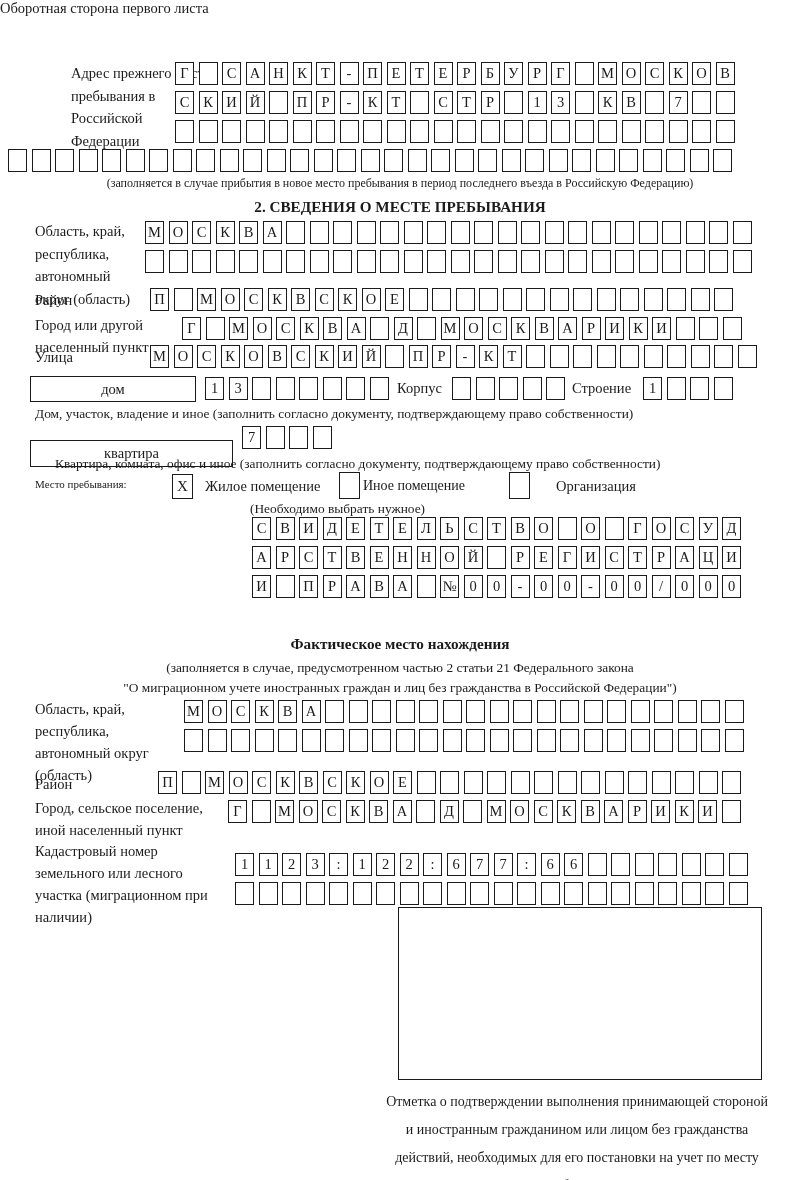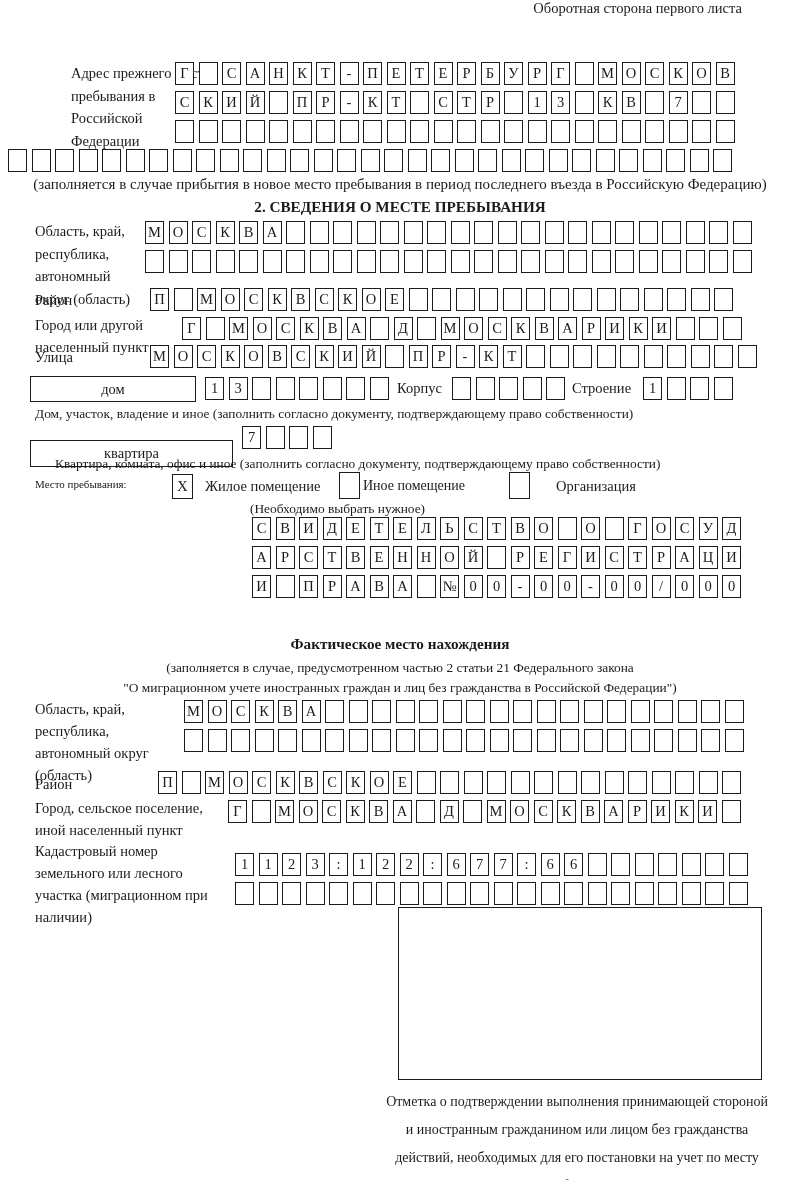--- a/index.html
+++ b/index.html
@@ -4,21 +4,21 @@
 <style>
   :root{ --ink:#1b1b1b; }
   html,body{margin:0;padding:0;background:#fff;}
   .page{
     position:relative; width:800px; height:1180px; background:#ffffff;
     font-family:"Liberation Serif", serif; color:var(--ink); overflow:hidden;
   }
   .abs{position:absolute;}
   .lbl{position:absolute; font-size:14.5px; line-height:22.5px;}
   .lbl-tight{line-height:22px;}
-  .caption{position:absolute; font-size:15px;}
+  .caption{position:absolute; font-size:12px;}
   .center{left:0; width:800px; text-align:center;}
   .h{position:absolute; font-weight:bold; font-size:15.2px;}
   .boxrow{position:absolute; display:flex; gap:4.5px;}
   .cell{
     width:19px; height:23px; box-sizing:border-box; border:1.5px solid var(--ink);
     display:flex; align-items:center; justify-content:center;
     font-size:14.5px; flex:0 0 auto; background:#fff;
   }
   .frame{
     position:absolute; box-sizing:border-box; border:1.5px solid var(--ink);
@@ -29,21 +29,21 @@
     display:flex; align-items:center; justify-content:center; font-size:15px; background:#fff;
   }
   .stampbox{position:absolute; box-sizing:border-box; border:1.6px solid var(--ink); background:#fff;}
   .smallcap{font-size:13.4px;}
 </style>
 </head>
 <body>
 
 <div class="page">
 
-  <div class="abs" style="left:0; top:24; width:742px; text-align:right; font-size:14.5px;">Оборотная сторона первого листа</div>
+  <div class="abs" style="left:0; top:24; width:742px; text-align:left; font-size:14.5px;">Оборотная сторона первого листа</div>
 
   <div class="lbl" style="left:35px; top:62px; width:142px;margin-left:36px;">Адрес прежнего места пребывания в Российской Федерации</div>
   <div class="boxrow" style="left:175px; top:62px;">
       <span class="cell">Г</span>
       <span class="cell"></span>
       <span class="cell">С</span>
       <span class="cell">А</span>
       <span class="cell">Н</span>
       <span class="cell">К</span>
       <span class="cell">Т</span>

